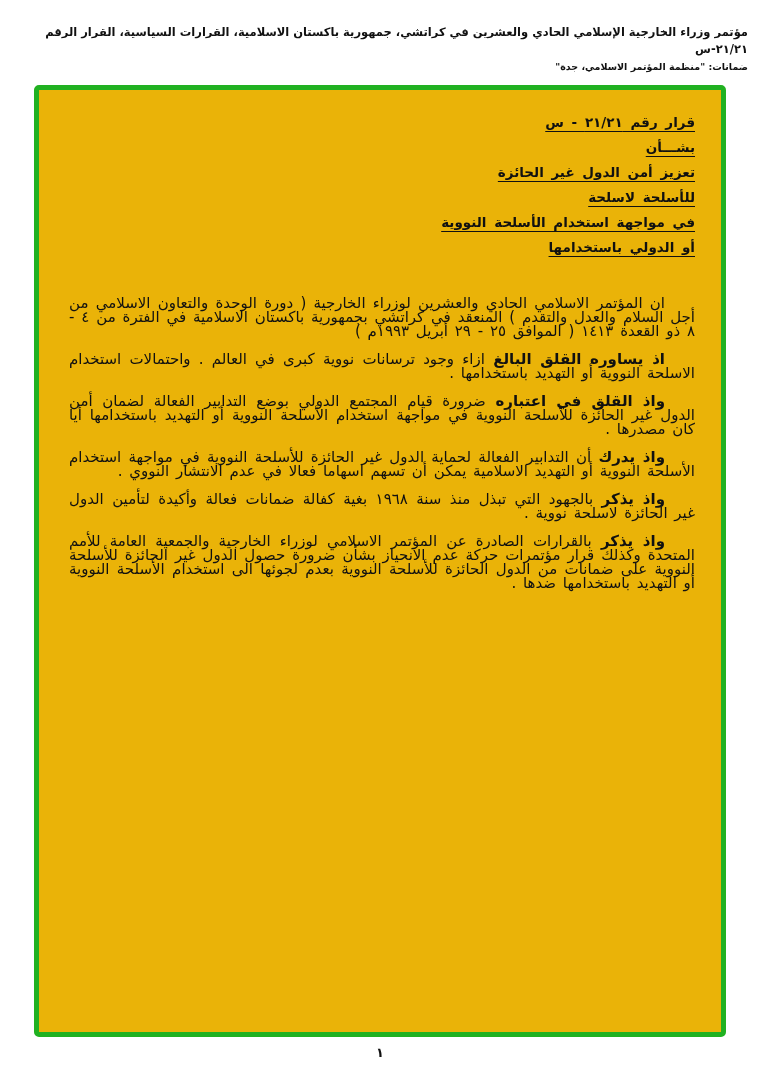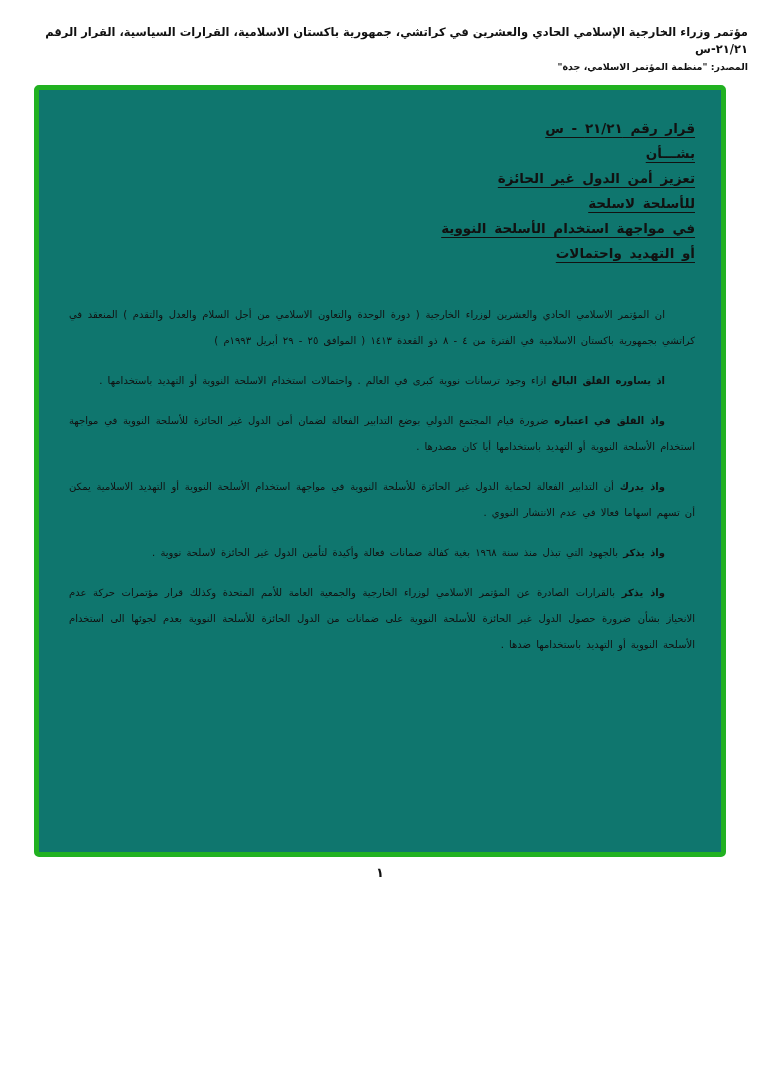--- a/index.html
+++ b/index.html
@@ -10,45 +10,45 @@
     color:#111111;
     overflow:hidden;
   }
   .top-header { direction:rtl; text-align:right; padding:24px 12px 0 12px; }
   .header-line1 { font-size:11.5px; font-weight:bold; line-height:1.45; }
   .header-line2 { font-size:9.5px; font-weight:bold; margin-top:4px; }
   .scan-frame {
     margin:13px 34px 0 34px;
     border:5px solid #21b121;
     border-radius:5px;
-    background:#0f766e;
-    padding:26px 26px 14px 30px;
-    height:772px;
+    background:#eab308;
+    padding:20px 26px 14px 30px;
+    height:952px;
     overflow:hidden;
   }
   .doc-title {
     direction:rtl;
     margin-left:178px;
     font-weight:bold;
     font-size:13.5px;
   }
   .title-line {
     display:block;
     width:fit-content;
     text-decoration:underline;
     text-underline-offset:4px;
     text-decoration-thickness:1px;
     line-height:25px;
     word-spacing:3px;
     letter-spacing:0.3px;
   }
   .doc-body { direction:rtl; margin-top:36px; }
   .para {
-    font-size:10px;
-    line-height:26px;
+    font-size:15px;
+    line-height:14px;
     text-align:justify;
     text-indent:30px;
     margin-bottom:14px;
     word-spacing:2px;
   }
   .para .lead {
     font-weight:bold;
     text-underline-offset:3px;
     text-decoration-thickness:1px;
   }
@@ -61,34 +61,34 @@
   }
 </style>
 </head>
 <body style="color: rgb(17, 17, 17);">
 
 <div class="page">
 
   <header class="top-header">
     <div class="header-line1">مؤتمر وزراء الخارجية الإسلامي الحادي والعشرين في كراتشي، جمهورية باكستان الاسلامية، القرارات السياسية، القرار الرقم ٢١/٢١-س</div>
     <div class="header-line2">
-      <span>المصدر:</span>
+      <span>ضمانات:</span>
       <span>"منظمة المؤتمر الاسلامي، جدة"</span>
     </div>
   </header>
 
   <div class="scan-frame" style="border-color: rgb(33, 177, 33);">
 
     <div class="doc-title">
       <span class="title-line">قرار رقم ٢١/٢١ - س</span>
       <span class="title-line">بشـــأن</span>
       <span class="title-line">تعزيز أمن الدول غير الحائزة</span>
       <span class="title-line">للأسلحة لاسلحة</span>
       <span class="title-line">في مواجهة استخدام الأسلحة النووية</span>
-      <span class="title-line">أو التهديد واحتمالات</span>
+      <span class="title-line">أو الدولي باستخدامها</span>
     </div>
 
     <div class="doc-body">
 
       <p class="para">
         <span class="lead"></span>
         <span>ان المؤتمر الاسلامي الحادي والعشرين لوزراء الخارجية ( دورة الوحدة والتعاون الاسلامي من أجل السلام والعدل والتقدم ) المنعقد في كراتشي بجمهورية باكستان الاسلامية في الفترة من ٤ - ٨ ذو القعدة ١٤١٣ ( الموافق ٢٥ - ٢٩ أبريل ١٩٩٣م )</span>
       </p>
 
       <p class="para">

